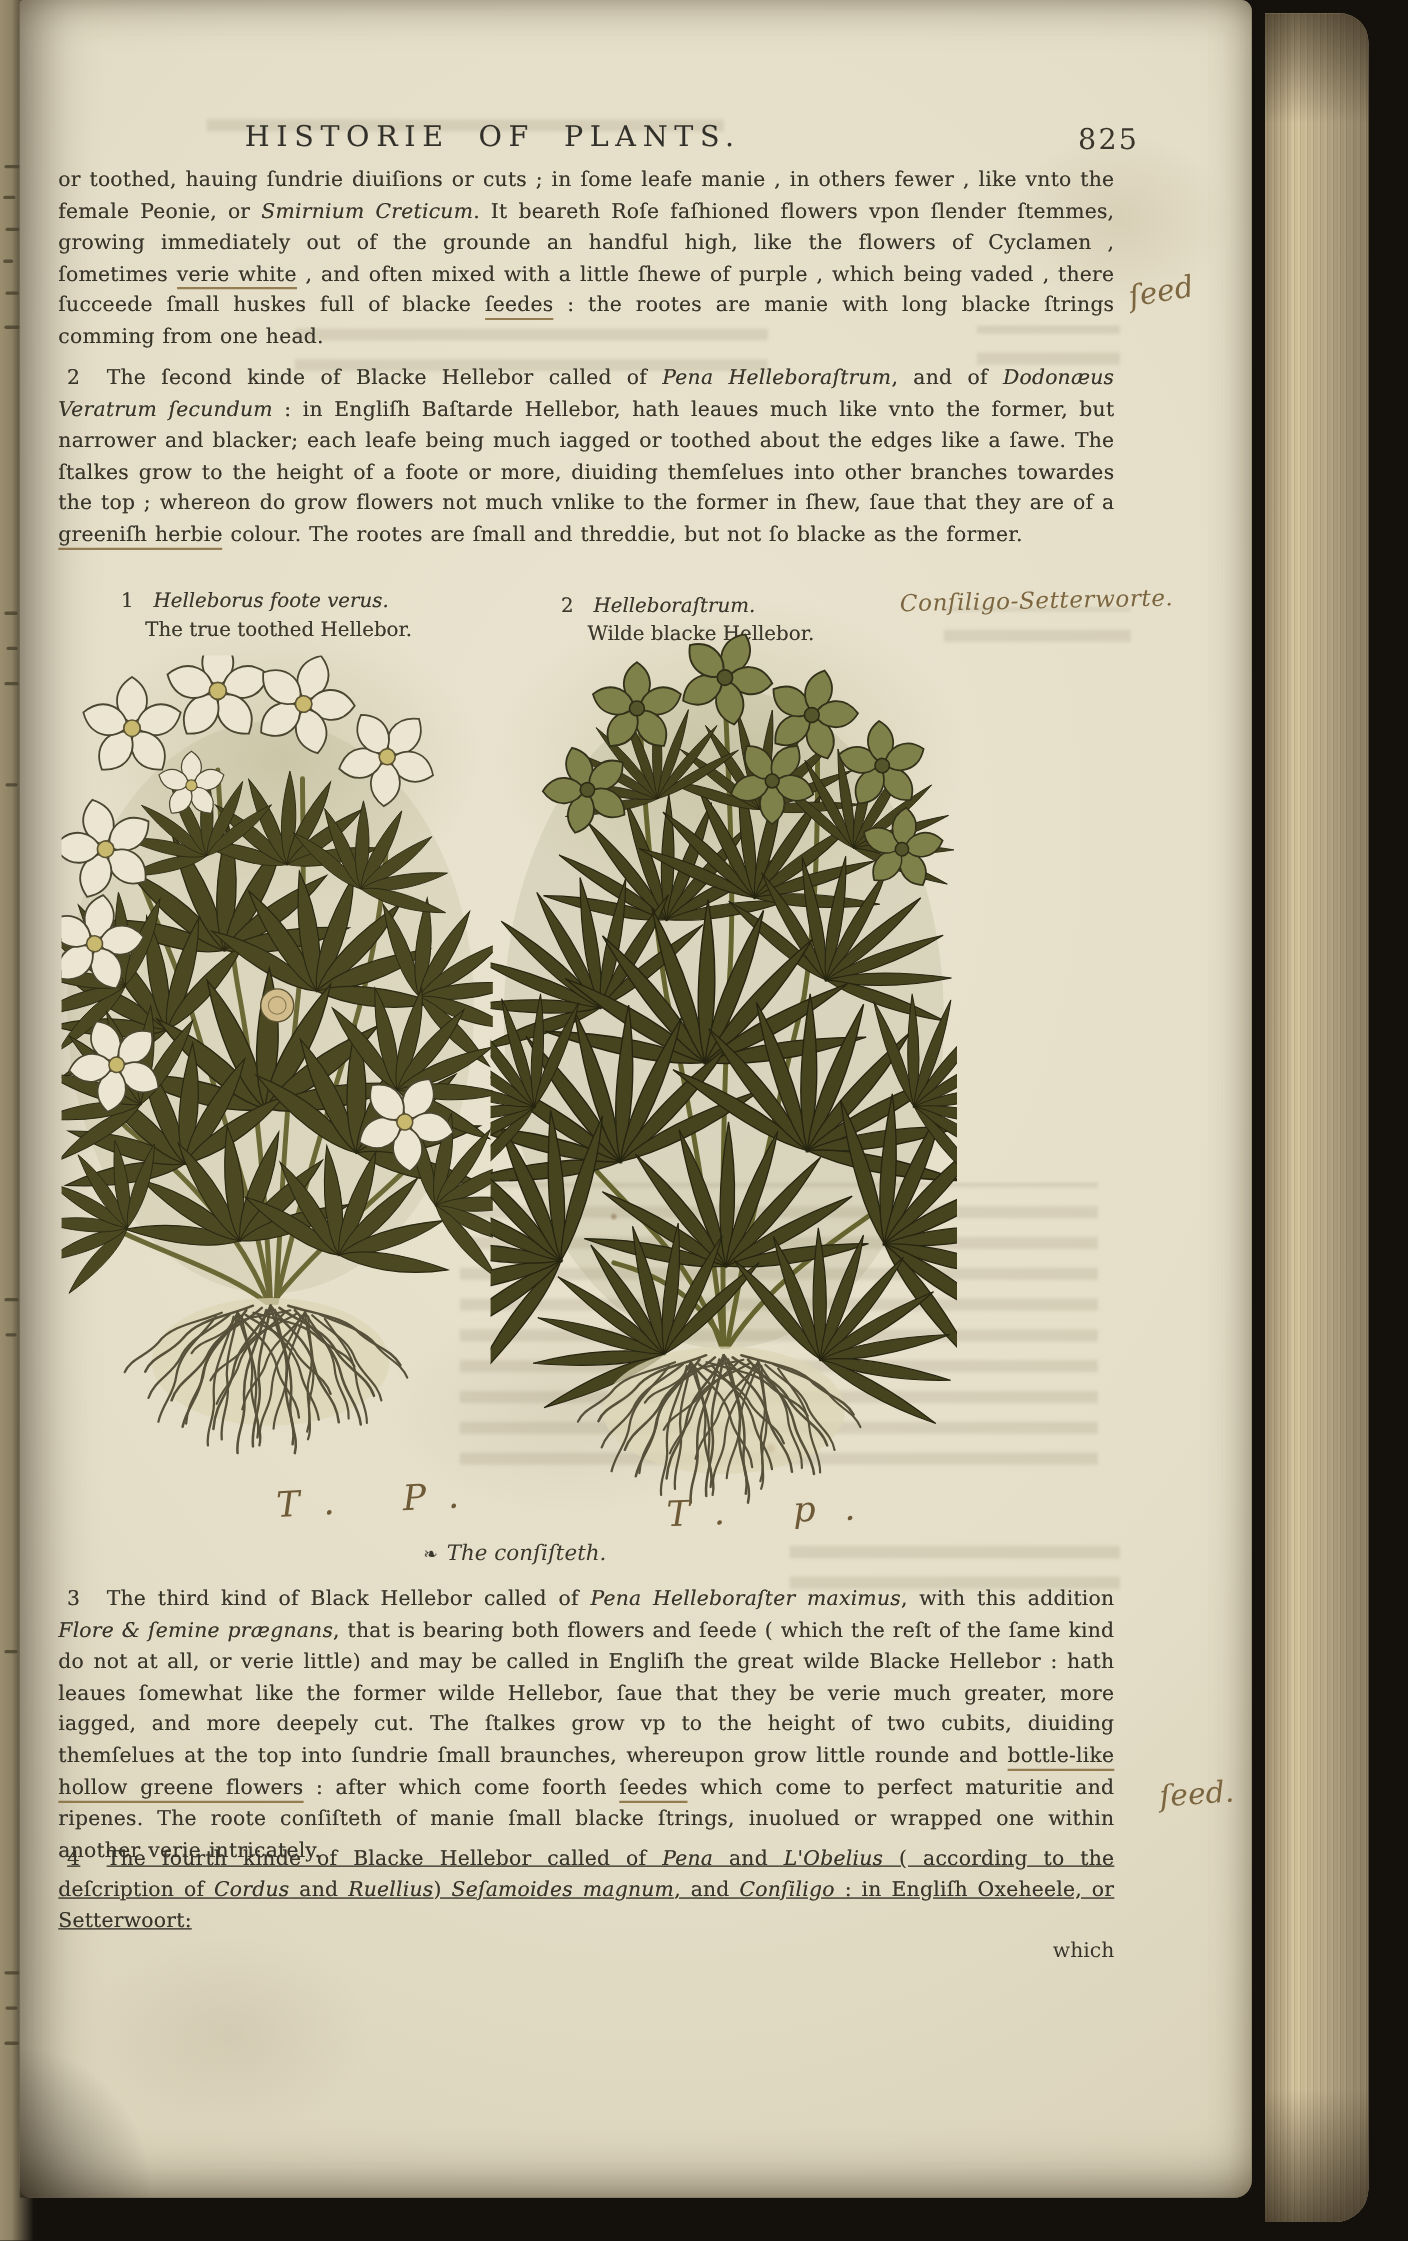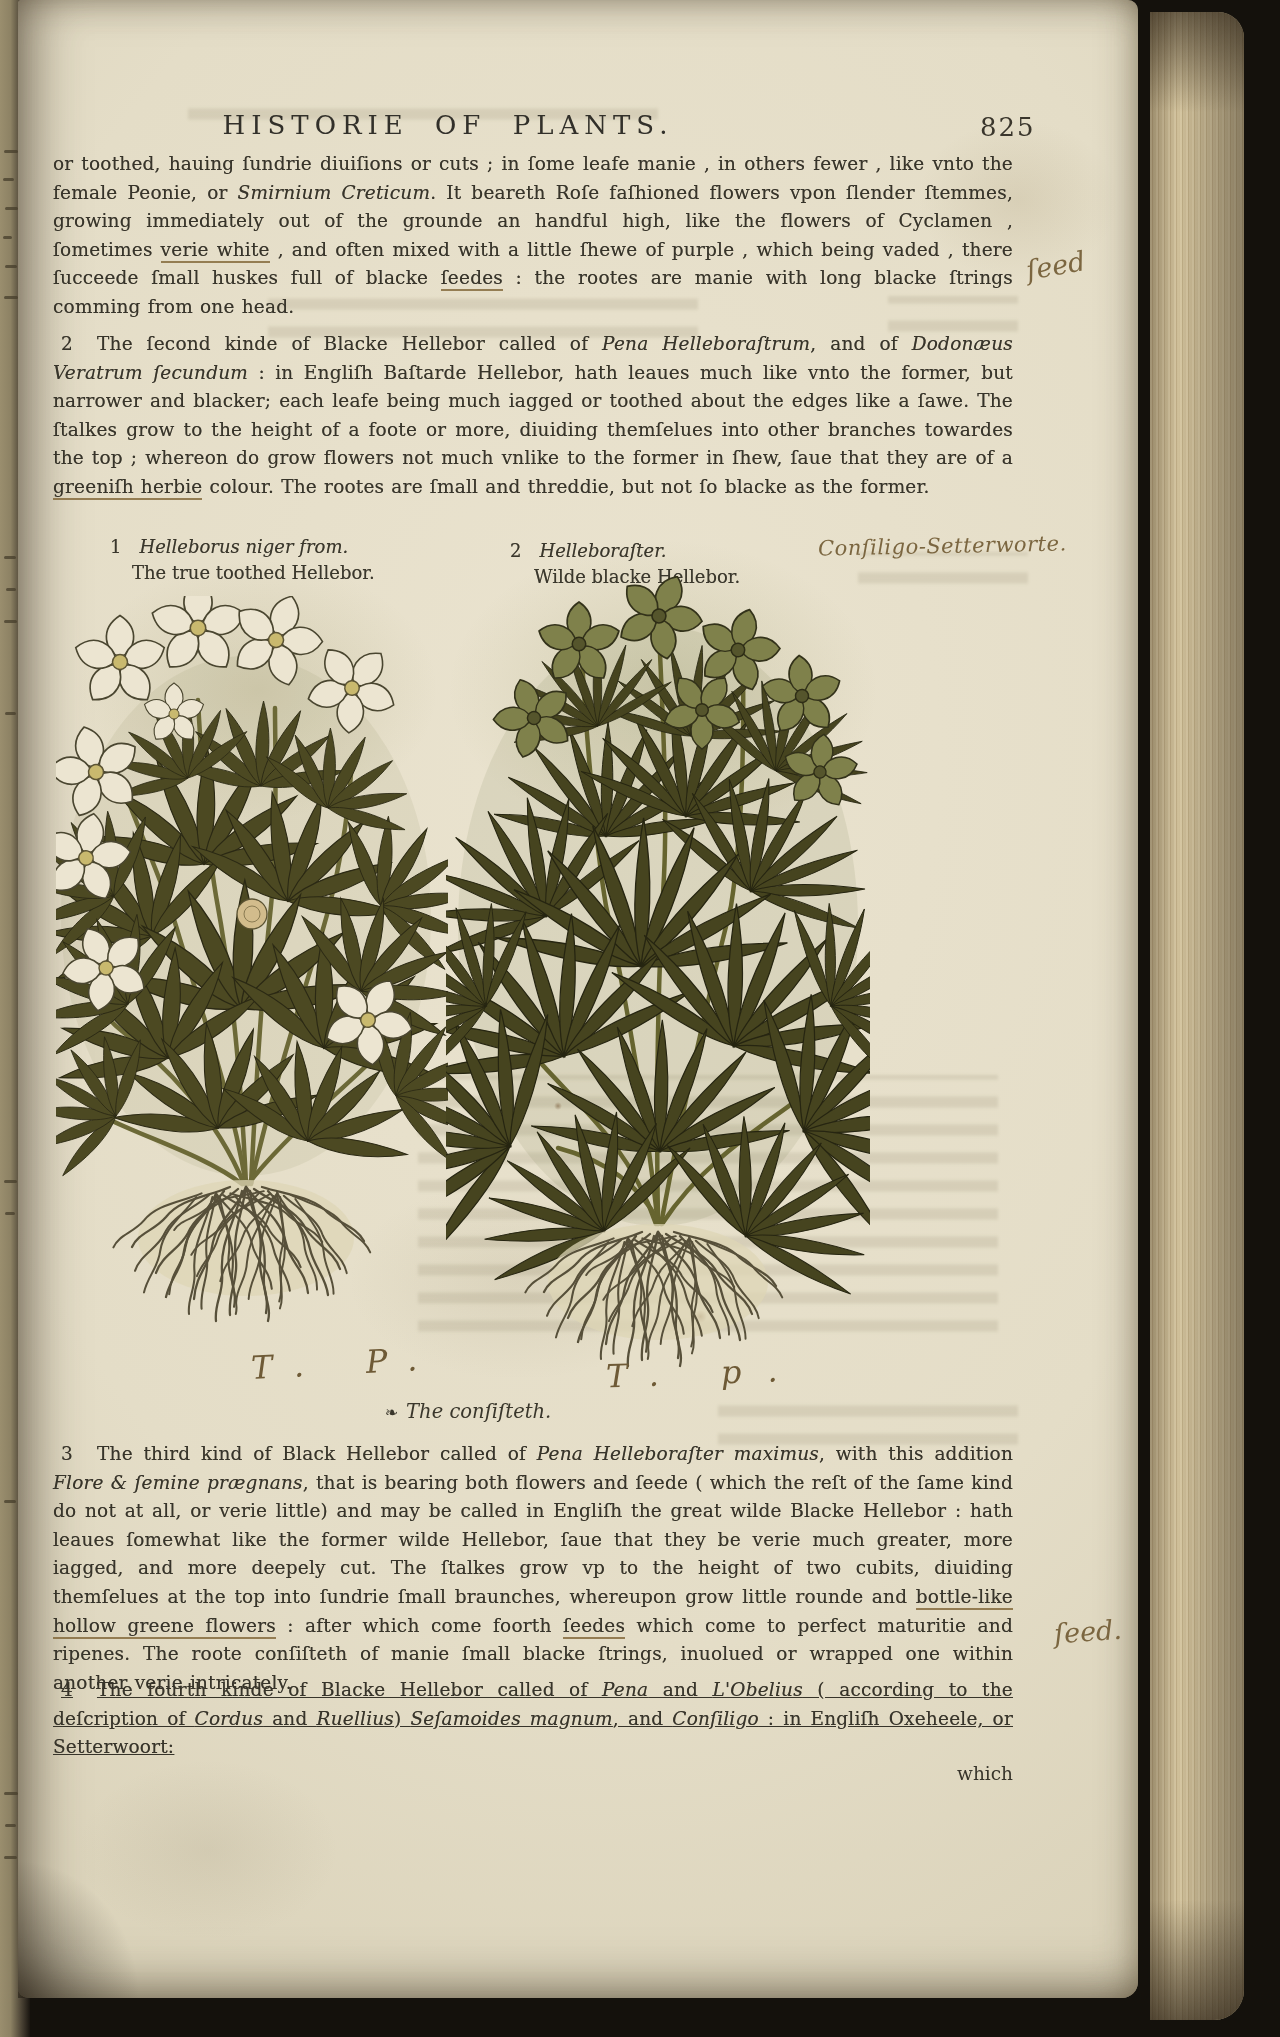--- a/index.html
+++ b/index.html
@@ -126,25 +126,25 @@
     <div class="ghost" style="left:700px;top:1395px;width:300px;height:58px;"></div>
     <div class="ghost" style="left:840px;top:552px;width:170px;height:40px;"></div>
 
     <div class="running-title">HISTORIE OF PLANTS.</div>
     <div class="page-number">825</div>
 
     <div class="para p1"><span><span>or toothed, hauing ſundrie diuiſions or cuts ; in ſome leafe manie , in others fewer , like vnto the female Peonie, or </span><span class="it">Smirnium Creticum</span><span>.  It beareth Roſe faſhioned flowers vpon ſlender ſtemmes, growing immediately out of the grounde an handful high, like the flowers of Cyclamen , ſometimes </span><span class="hand-underline">verie white</span><span> , and often mixed with a little ſhewe of purple , which being vaded , there ſucceede ſmall huskes full of blacke </span><span class="hand-underline">ſeedes</span><span> : the rootes are manie with long blacke ſtrings comming from one head.</span></span></div>
     <div class="para p2"><span class="pnum">2</span><span><span>The ſecond kinde of Blacke Hellebor called of </span><span class="it">Pena Helleboraſtrum</span><span>, and of </span><span class="it">Dodonæus Veratrum ſecundum</span><span> : in Engliſh Baſtarde Hellebor, hath leaues much like vnto the former, but narrower and blacker; each leafe being much iagged or toothed about the edges like a ſawe.  The ſtalkes grow to the height of a foote or more, diuiding themſelues into other branches towardes the top ; whereon do grow flowers not much vnlike to the former in ſhew, ſaue that they are of a </span><span class="hand-underline">greeniſh herbie</span><span> colour. The rootes are ſmall and threddie, but not ſo blacke as the former.</span></span></div>
 
     <div class="caption caption-left">
-      <div class="cap-l1"><span class="cap-num">1</span><span class="it">Helleborus niger from.</span></div>
+      <div class="cap-l1"><span class="cap-num">1</span><span class="it">Helleborus foote verus.</span></div>
       <div class="cap-l2">The true toothed Hellebor.</div>
     </div>
     <div class="caption caption-right">
-      <div class="cap-l1"><span class="cap-num">2</span><span class="it">Helleboraſter.</span></div>
+      <div class="cap-l1"><span class="cap-num">2</span><span class="it">Helleboraſtrum.</span></div>
       <div class="cap-l2">Wilde blacke Hellebor.</div>
     </div>
     <div class="hand annotation">Conſiligo-Setterworte.</div>
 
     <svg class="fig fig-left" viewBox="0 0 392 748" xmlns="http://www.w3.org/2000/svg">
       <defs>
         <path id="lfA" d="M0,0 C9,-22 14,-58 3,-100 C-8,-58 -9,-22 0,0 Z"></path>
         <g id="palmA">
           <use href="#lfA" transform="rotate(-78)"></use>
             <use href="#lfA" transform="rotate(-52)"></use>

